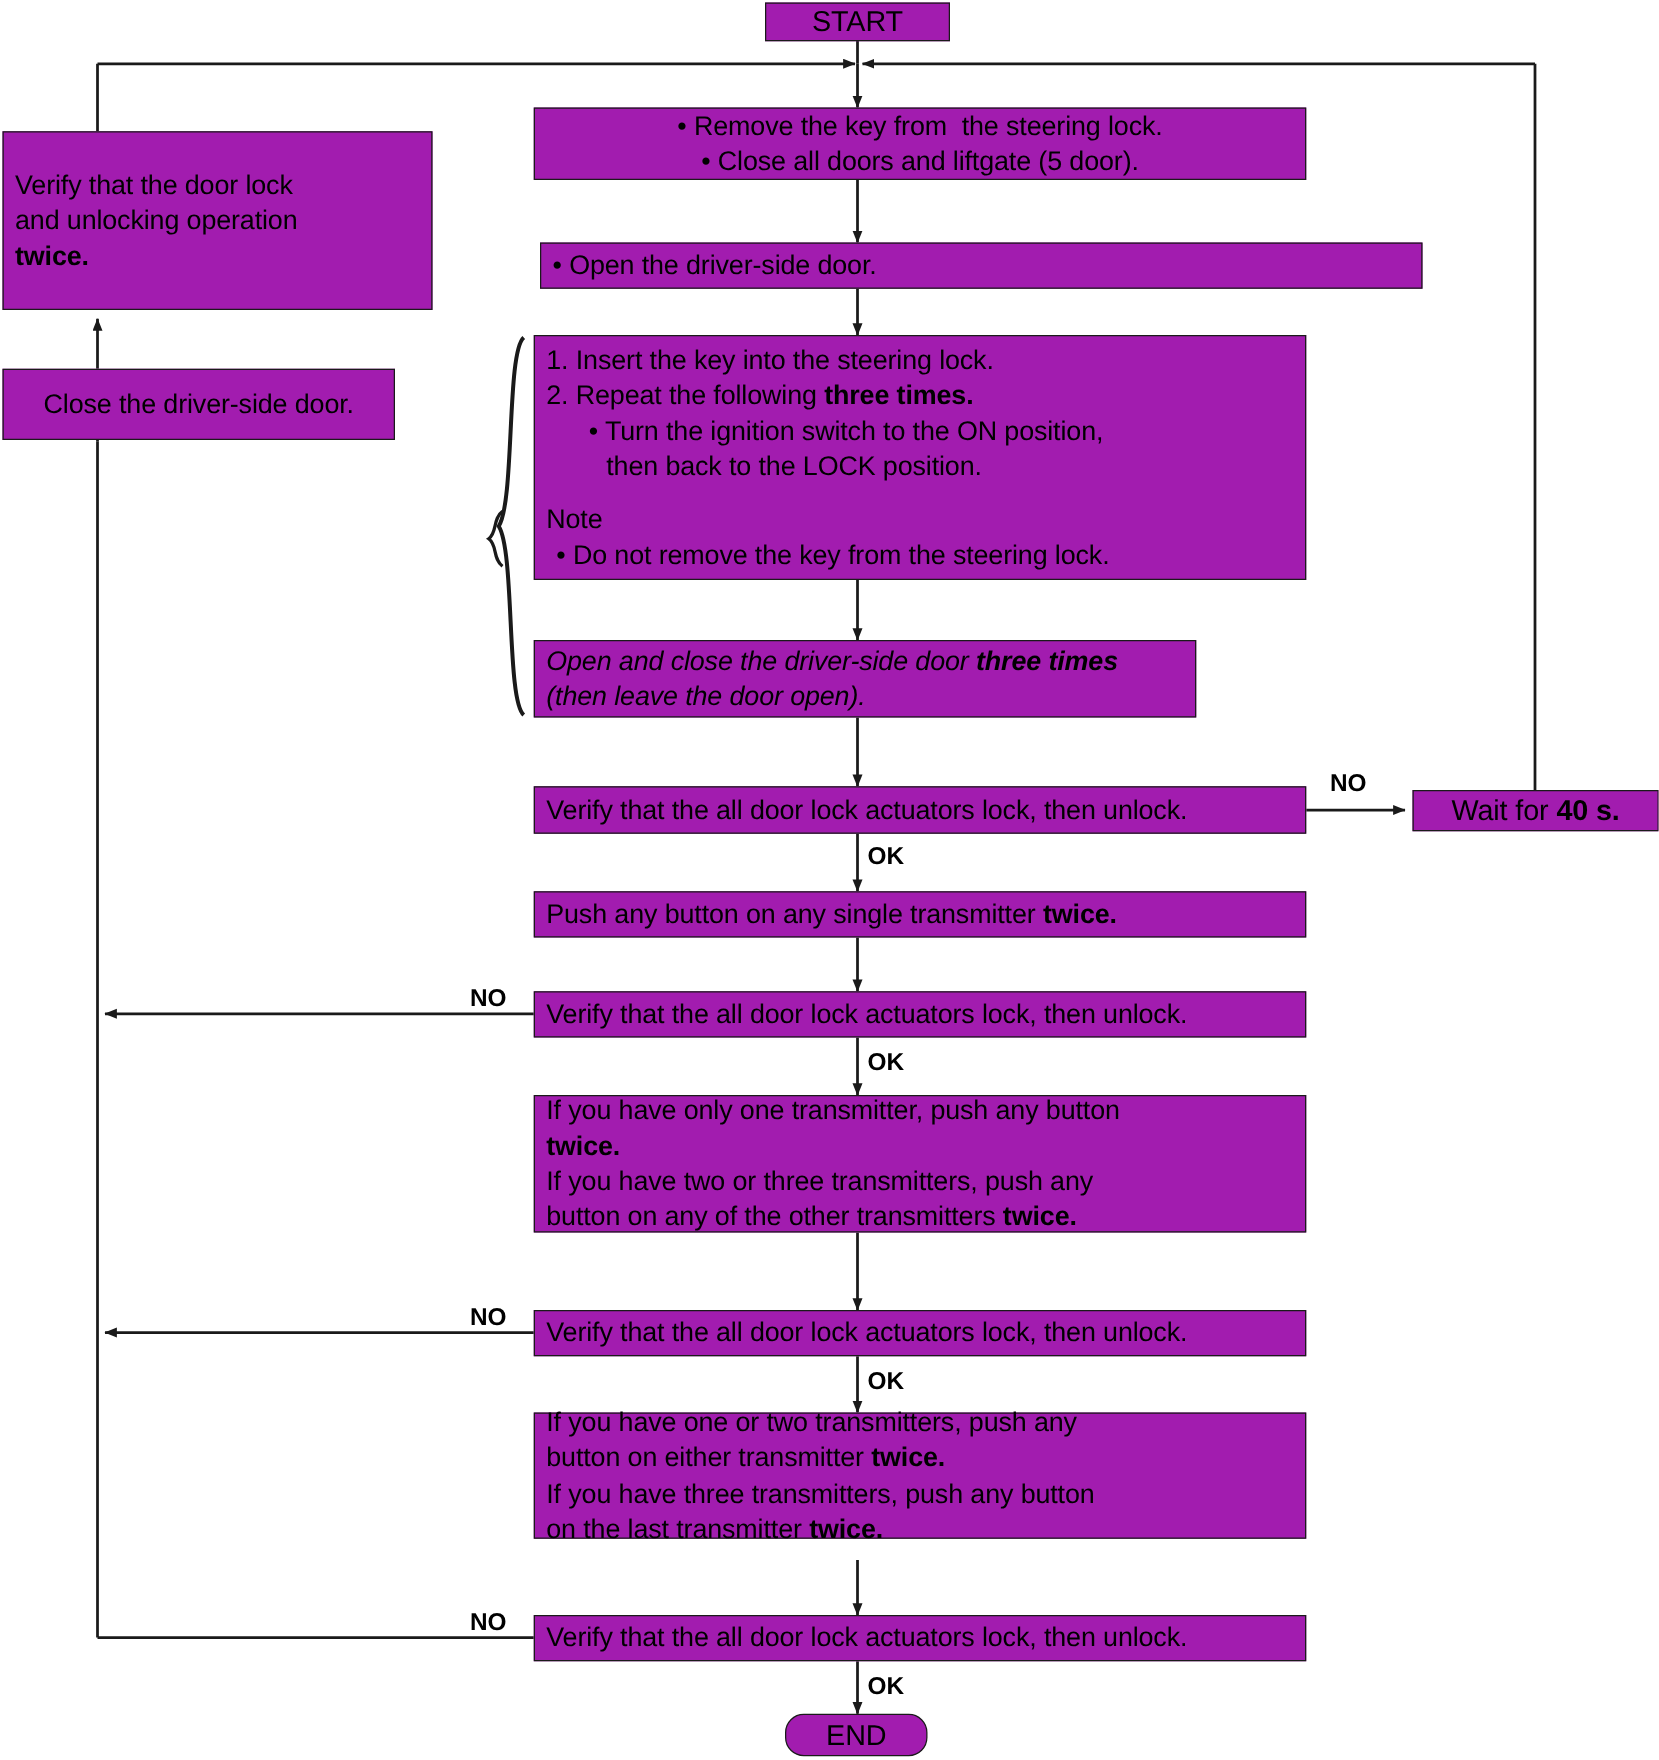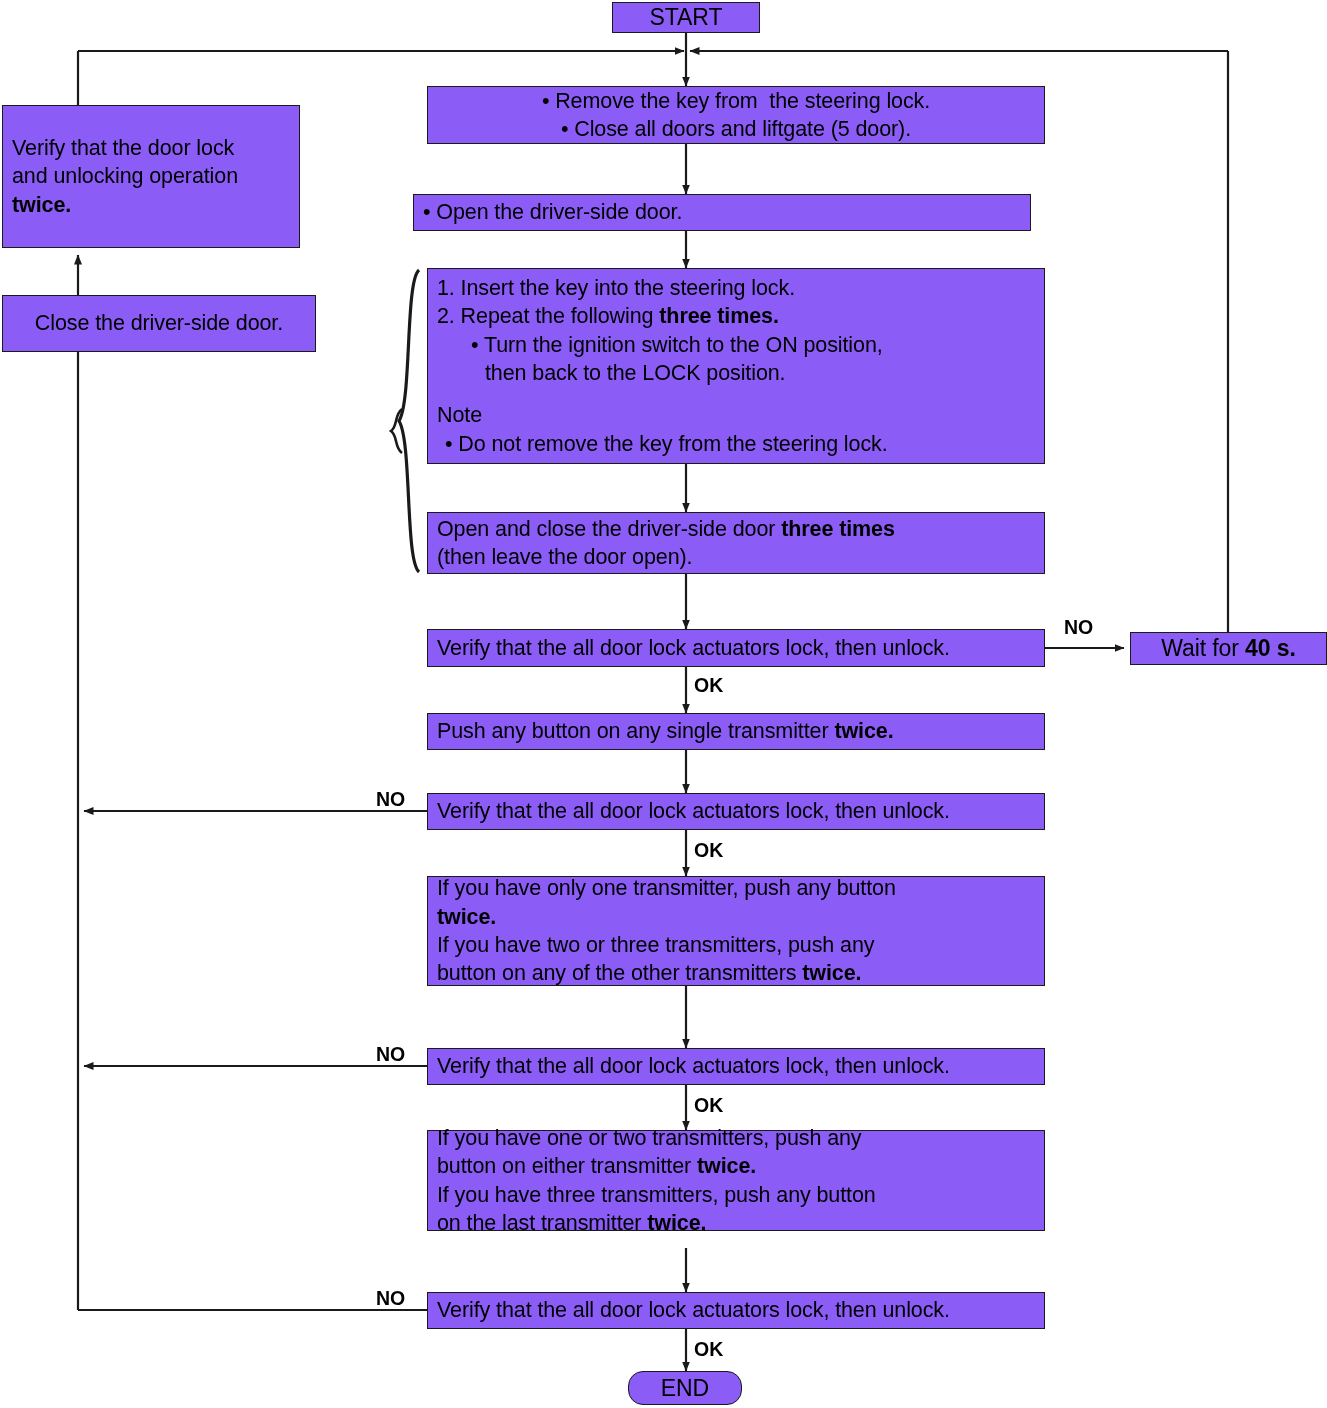--- a/index.html
+++ b/index.html
@@ -9,21 +9,21 @@
     height:1408px;
     background:#ffffff;
     font-family:"Liberation Sans", sans-serif;
     color:#000000;
     overflow:hidden;
   }
   .box{
     position:absolute;
     box-sizing:border-box;
     border:1.6px solid #1a1a1a;
-    background:#8b5cf6;
+    background:#a21caf;
     display:flex;
     flex-direction:column;
     justify-content:center;
     font-size:21.5px;
     line-height:1.32;
     letter-spacing:-0.1px;
   }
   .box .ln{display:block;white-space:pre;}
   .terminal{
     align-items:center;
@@ -119,34 +119,34 @@
 
   <div class="box terminal" style="left:612px;top:2px;width:148px;height:31px;">
     <span>START</span>
   </div>
 
   <div class="box pad" style="left:427px;top:86px;width:618px;height:58px;text-align:center;">
     <span class="ln">• Remove the key from  the steering lock.</span>
     <span class="ln">• Close all doors and liftgate (5 door).</span>
   </div>
 
-  <div class="box pad" style="left:413px;top:194px;width:618px;height:37px;">
+  <div class="box pad" style="left:432px;top:194px;width:706px;height:37px;">
     <span class="ln">• Open the driver-side door.</span>
   </div>
 
   <div class="box pad" style="left:427px;top:268px;width:618px;height:196px;">
     <span class="ln">1. Insert the key into the steering lock.</span>
     <span class="ln">2. Repeat the following <b>three times.</b></span>
     <span class="ln indent2">• Turn the ignition switch to the ON position,</span>
     <span class="ln" style="padding-left:48px;">then back to the LOCK position.</span>
     <span class="ln" style="margin-top:14px;">Note</span>
     <span class="ln" style="padding-left:8px;">• Do not remove the key from the steering lock.</span>
   </div>
 
-  <div class="box pad" style="left:427px;top:512px;width:618px;height:62px;">
+  <div class="box pad" style="left:427px;top:512px;width:530px;height:62px;font-style:italic;">
     <span class="ln">Open and close the driver-side door <b>three times</b></span>
     <span class="ln">(then leave the door open).</span>
   </div>
 
   <div class="box pad" style="left:427px;top:629px;width:618px;height:38px;">
     <span class="ln">Verify that the all door lock actuators lock, then unlock.</span>
   </div>
 
   <div class="box terminal" style="left:1130px;top:632px;width:197px;height:33px;">
     <span class="ln"><span>Wait for </span><b>40 s.</b></span>
@@ -179,21 +179,21 @@
   </div>
 
   <div class="box pad" style="left:427px;top:1292px;width:618px;height:37px;">
     <span class="ln">Verify that the all door lock actuators lock, then unlock.</span>
   </div>
 
   <div class="box terminal" style="left:628px;top:1371px;width:114px;height:34px;border-radius:15px;">
     <span>END</span>
   </div>
 
-  <div class="box pad" style="left:2px;top:105px;width:298px;height:143px;">
+  <div class="box pad" style="left:2px;top:105px;width:344px;height:143px;">
     <span class="ln">Verify that the door lock</span>
     <span class="ln">and unlocking operation</span>
     <span class="ln"><b>twice.</b></span>
   </div>
 
   <div class="box pad" style="left:2px;top:295px;width:314px;height:57px;align-items:center;">
     <span class="ln">Close the driver-side door.</span>
   </div>
 
 

